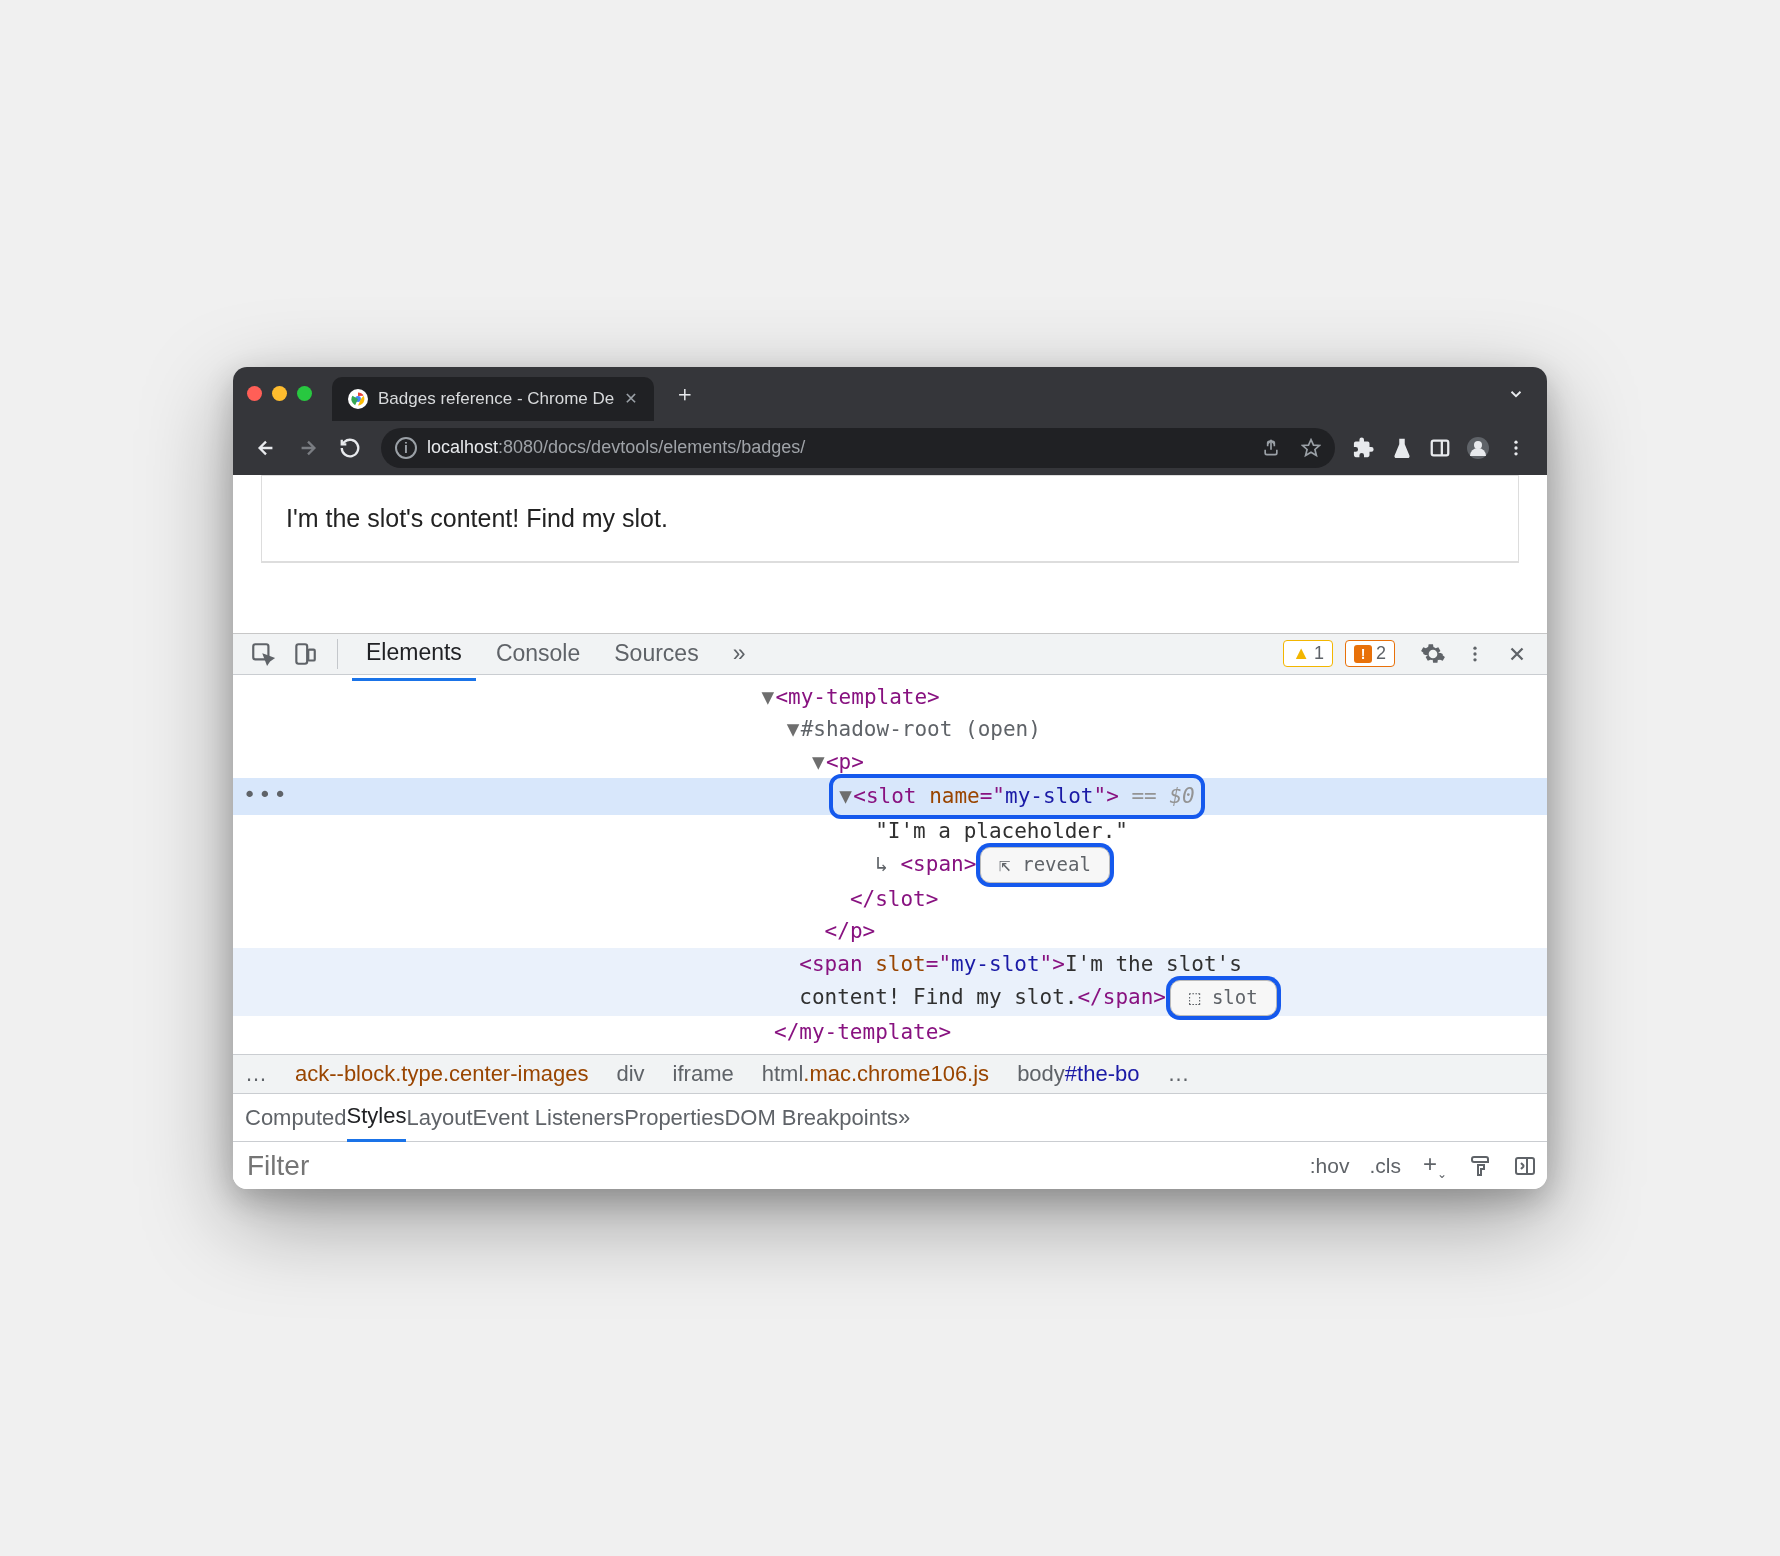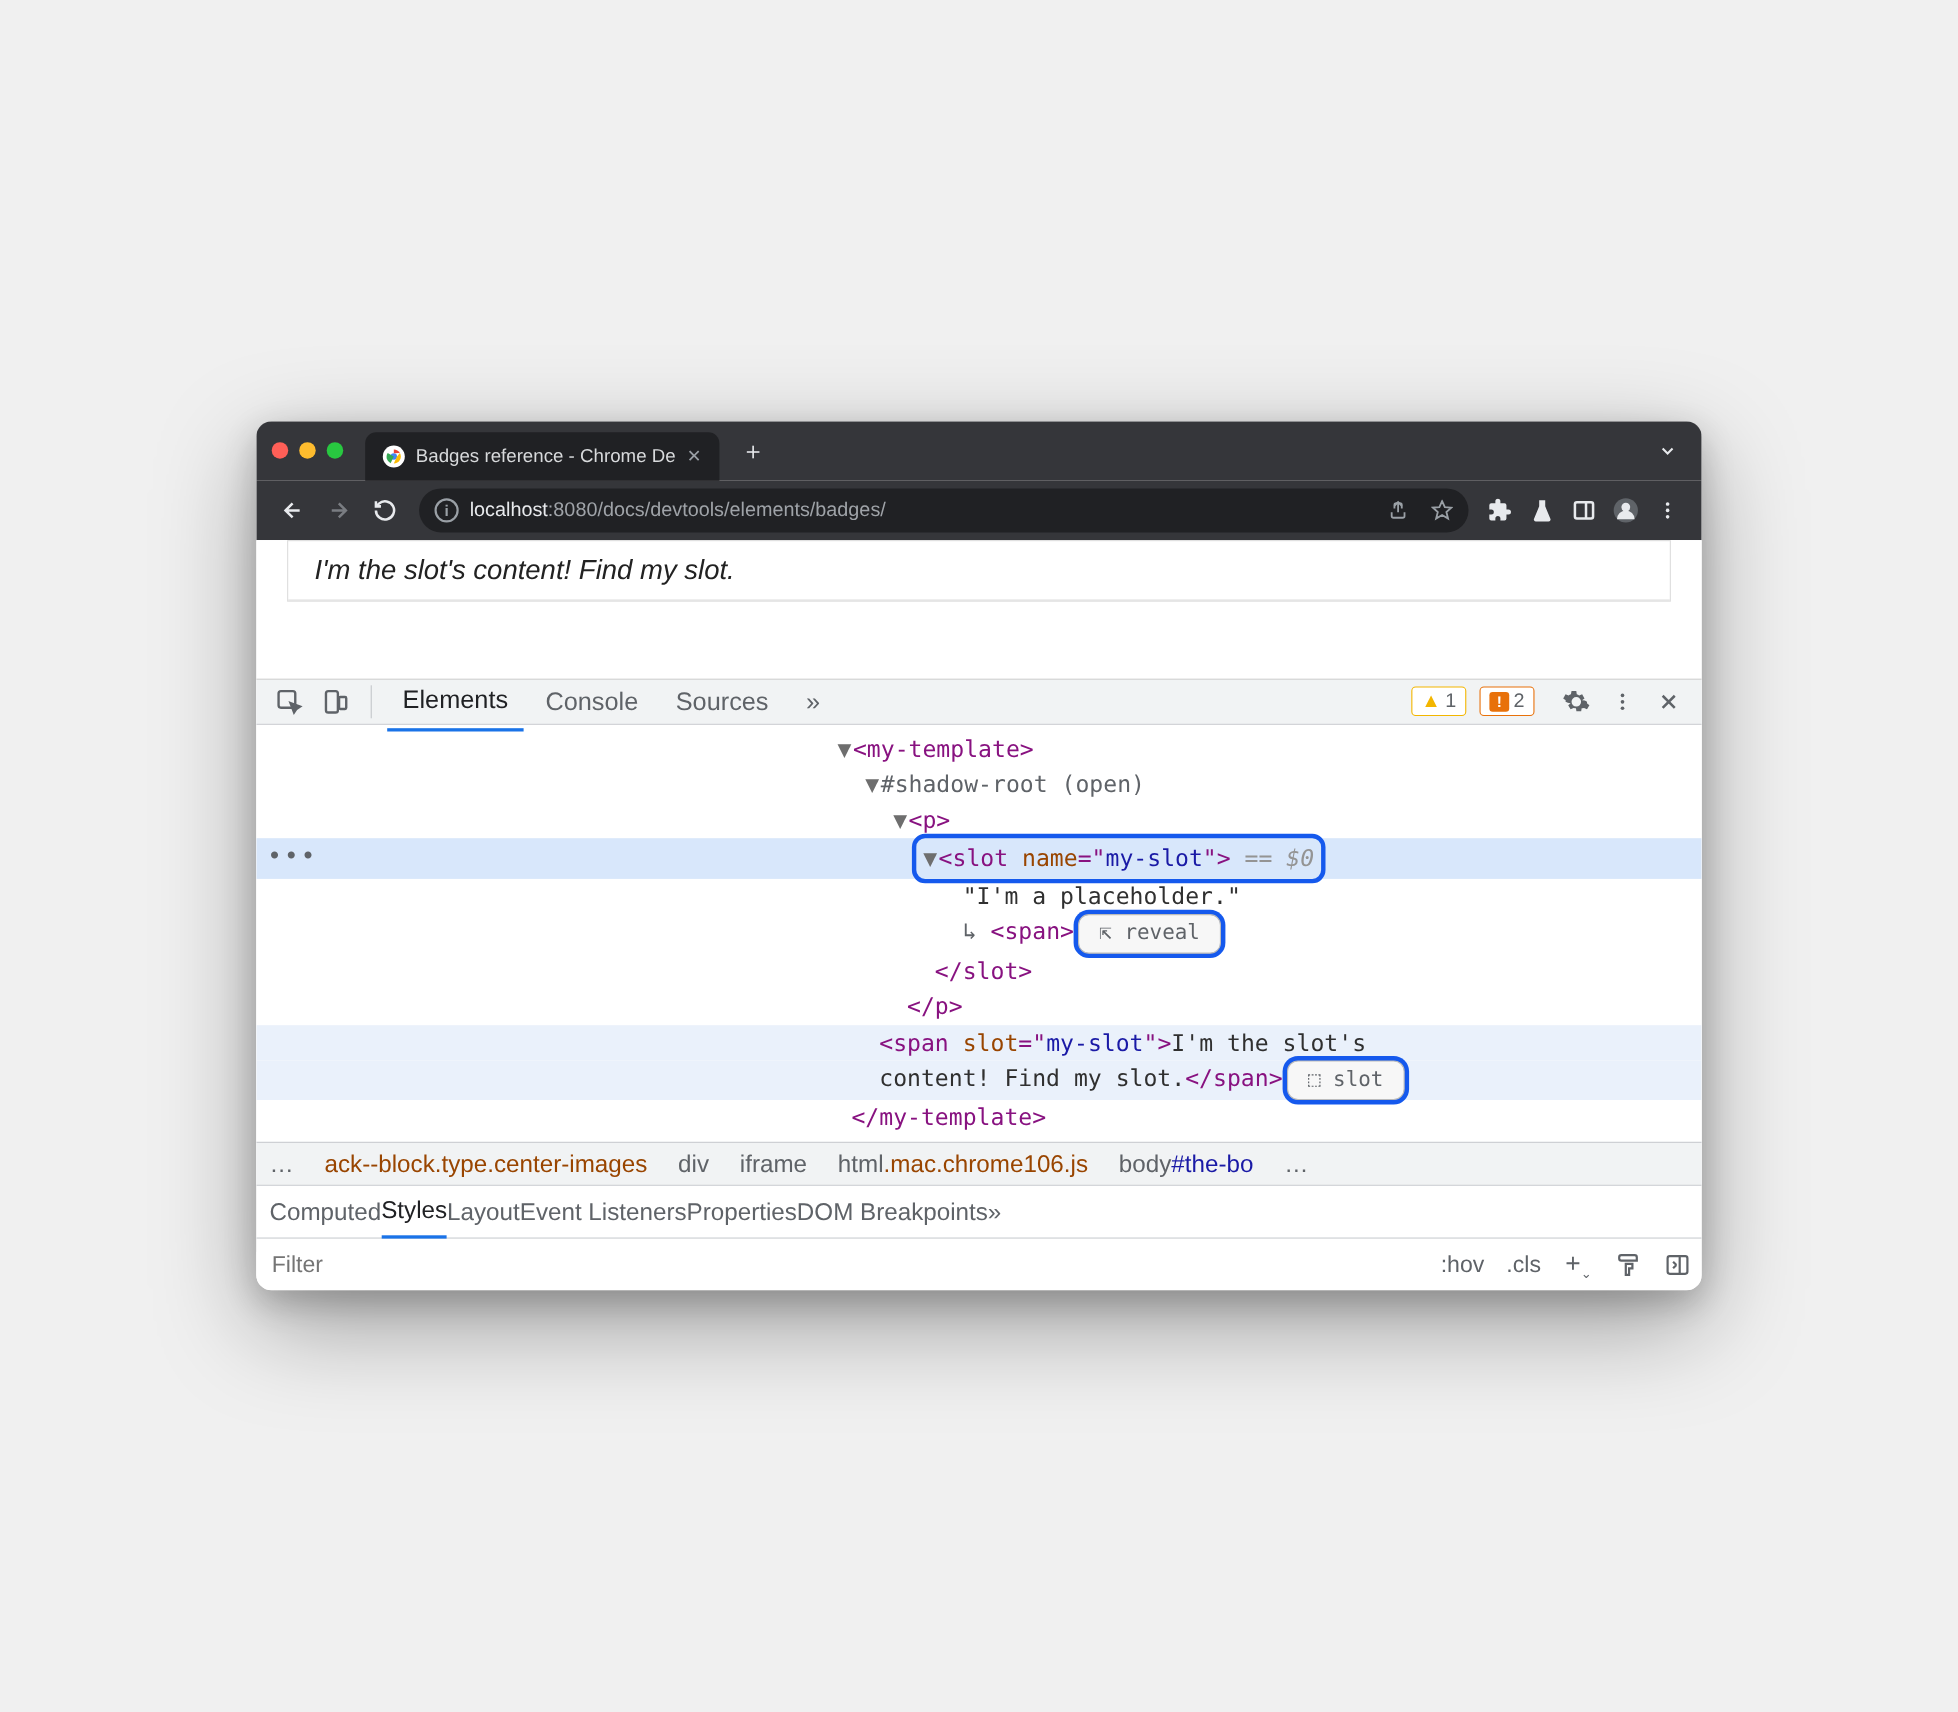--- a/index.html
+++ b/index.html
@@ -29,21 +29,21 @@
 .omnibox .info { width: 22px; height: 22px; border: 2px solid #9aa0a6; border-radius: 50%; display:flex; align-items:center; justify-content:center; font-size:14px; color:#9aa0a6; font-weight:bold;}
 .omnibox .host { color: #e8eaed; }
 .omnibox .path { color: #9fa3a8; }
 .omnibox .share,.omnibox .star{color:#9aa0a6;margin-left:auto}
 .omnibox .star{margin-left:10px}
 .toolicon { width: 34px; height: 34px; display: flex; align-items:center; justify-content:center; color:#e8eaed; cursor:pointer; }
 
 
 .page { background: #fff; }
 .content-box { border: 1px solid #ddd; margin: 0 28px; }
-.slot-text { padding: 12px 24px; font-size: 25px; color: #222; border-bottom: 1px solid #ddd; font-style: italic; }
+.slot-text { padding: 28px 24px; font-size: 25px; color: #222; border-bottom: 1px solid #ddd; }
 .zoomrow { display: flex; align-items: center; height: 40px; font-size: 16px; color: #555; }
 .zoomrow .res { padding: 6px 14px; border: 1px solid #ddd; margin:4px; background:#f9f9f9; }
 .zoomrow .zspacer{flex:0.5}
 .zoomrow .zoombtn { padding: 6px 14px; border: 1px solid #ddd; background:#f9f9f9; margin: 4px 2px; }
 .zoomrow .zoombtn.active{background:#eee;border-color:#bbb}
 .zoomrow .flex1{flex:1}
 .zoomrow .rerun{padding:6px 14px; border:1px solid #ddd;background:#f9f9f9;margin:4px}
 
 
 .devtools { border-top: 1px solid #c7c7c7; margin-top: 70px; }
@@ -82,21 +82,21 @@
 .crumbs .seg{white-space:nowrap}
 .crumbs .cls{color:#994500}
 .crumbs .id{color:#1a1aa6}
 
 
 .subt{border-top:1px solid #cacdd1;display:flex;align-items:center;padding:0 12px;height:48px;font-size:22px;color:#5f6368}
 .subt .st{cursor:pointer;padding:10px 0}
 .subt .st.active{color:#202124;border-bottom:3px solid #1a73e8;font-weight:500}
 
 .filterrow{border-top:1px solid #cacdd1;display:flex;align-items:center;height:48px;font-size:21px}
-.filterrow input{border:none;outline:none;padding:0 14px;font-size:21px;font-family:inherit;color:#0c4a6e;flex:1}
+.filterrow input{border:none;outline:none;padding:0 14px;font-size:28px;font-family:inherit;color:#0c4a6e;flex:1}
 .filterrow .ft{font-family:Liberation Sans, sans-serif;color:#5f6368;margin:0 10px;cursor:pointer}
 .filterrow .plus{font-size:24px;color:#5f6368;margin:0 12px;cursor:pointer}
 .filterrow .brush,.filterrow .panel{margin:0 10px;color:#5f6368;cursor:pointer}
 
 svg { display: block; }
 </style>
 </head>
 <body>
 
 <div class="window">

